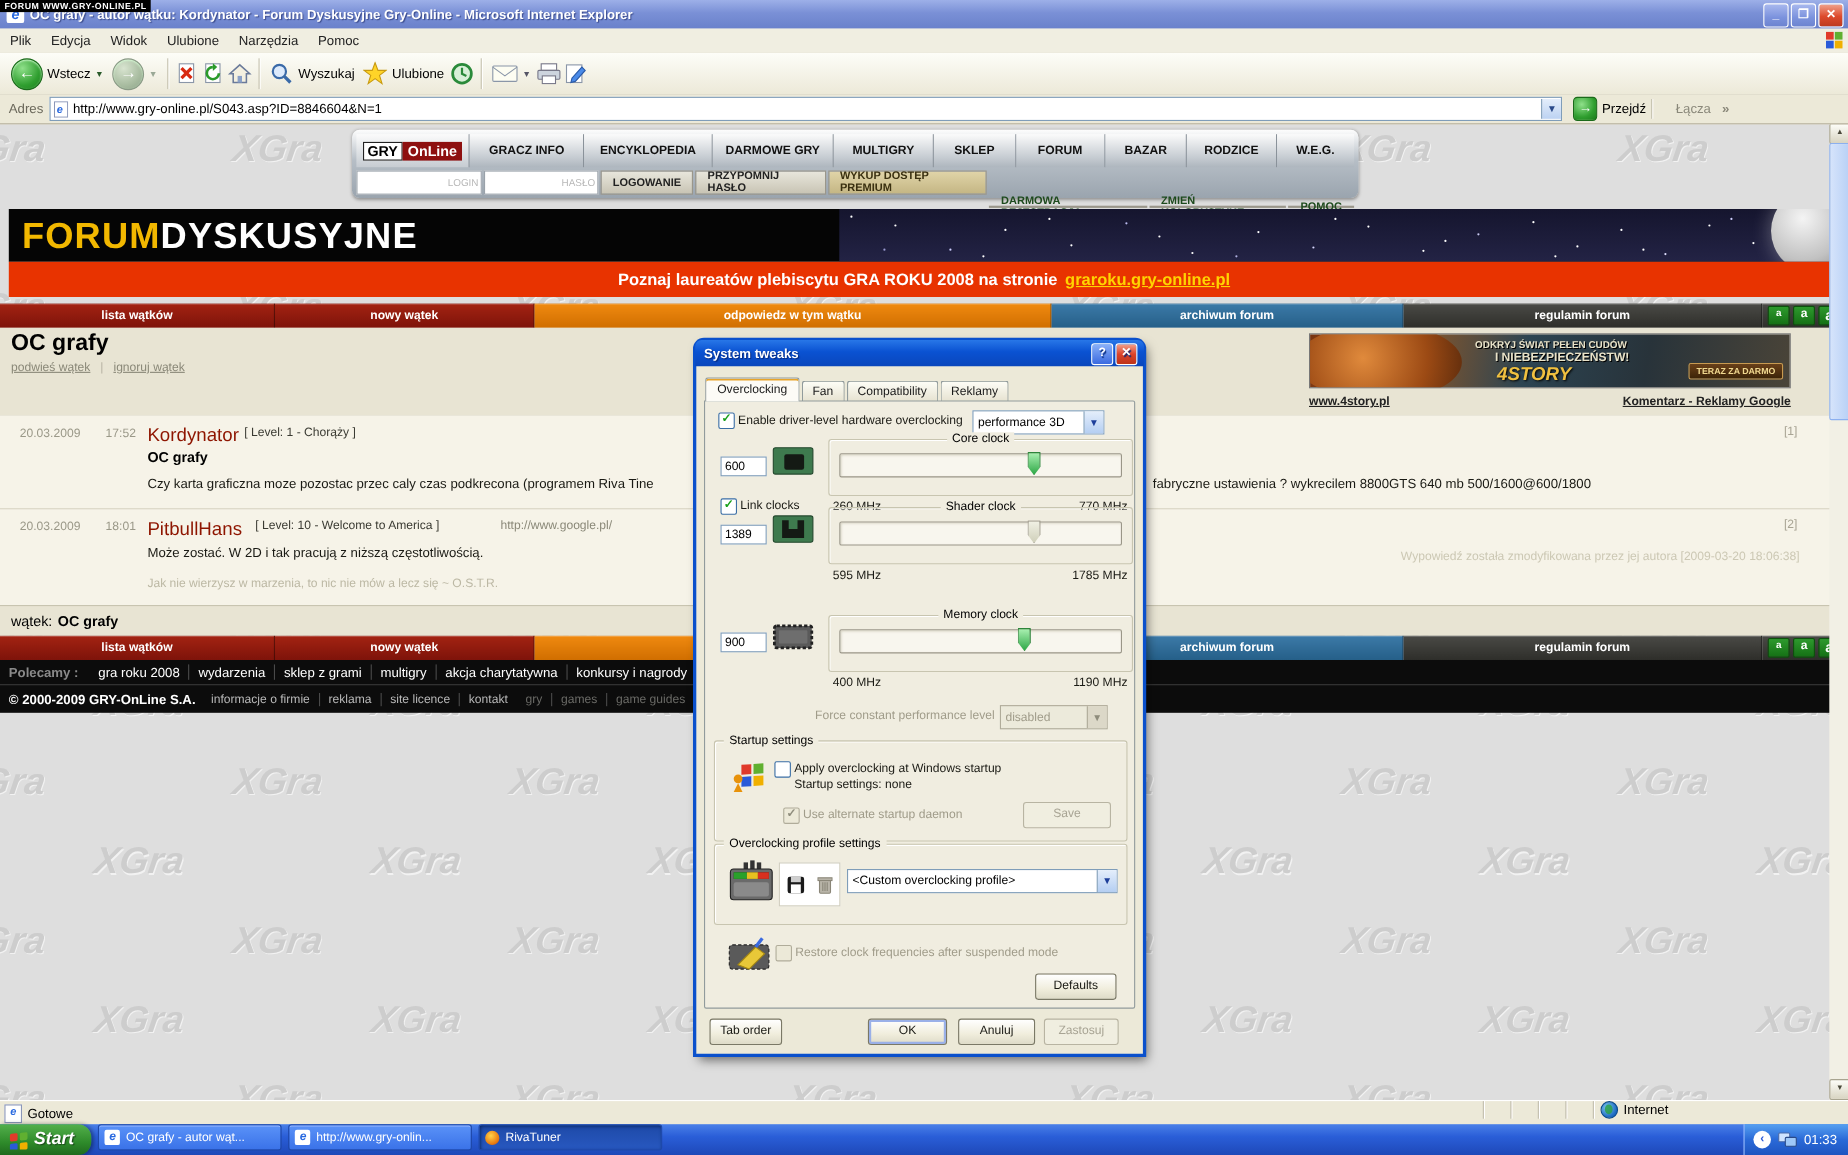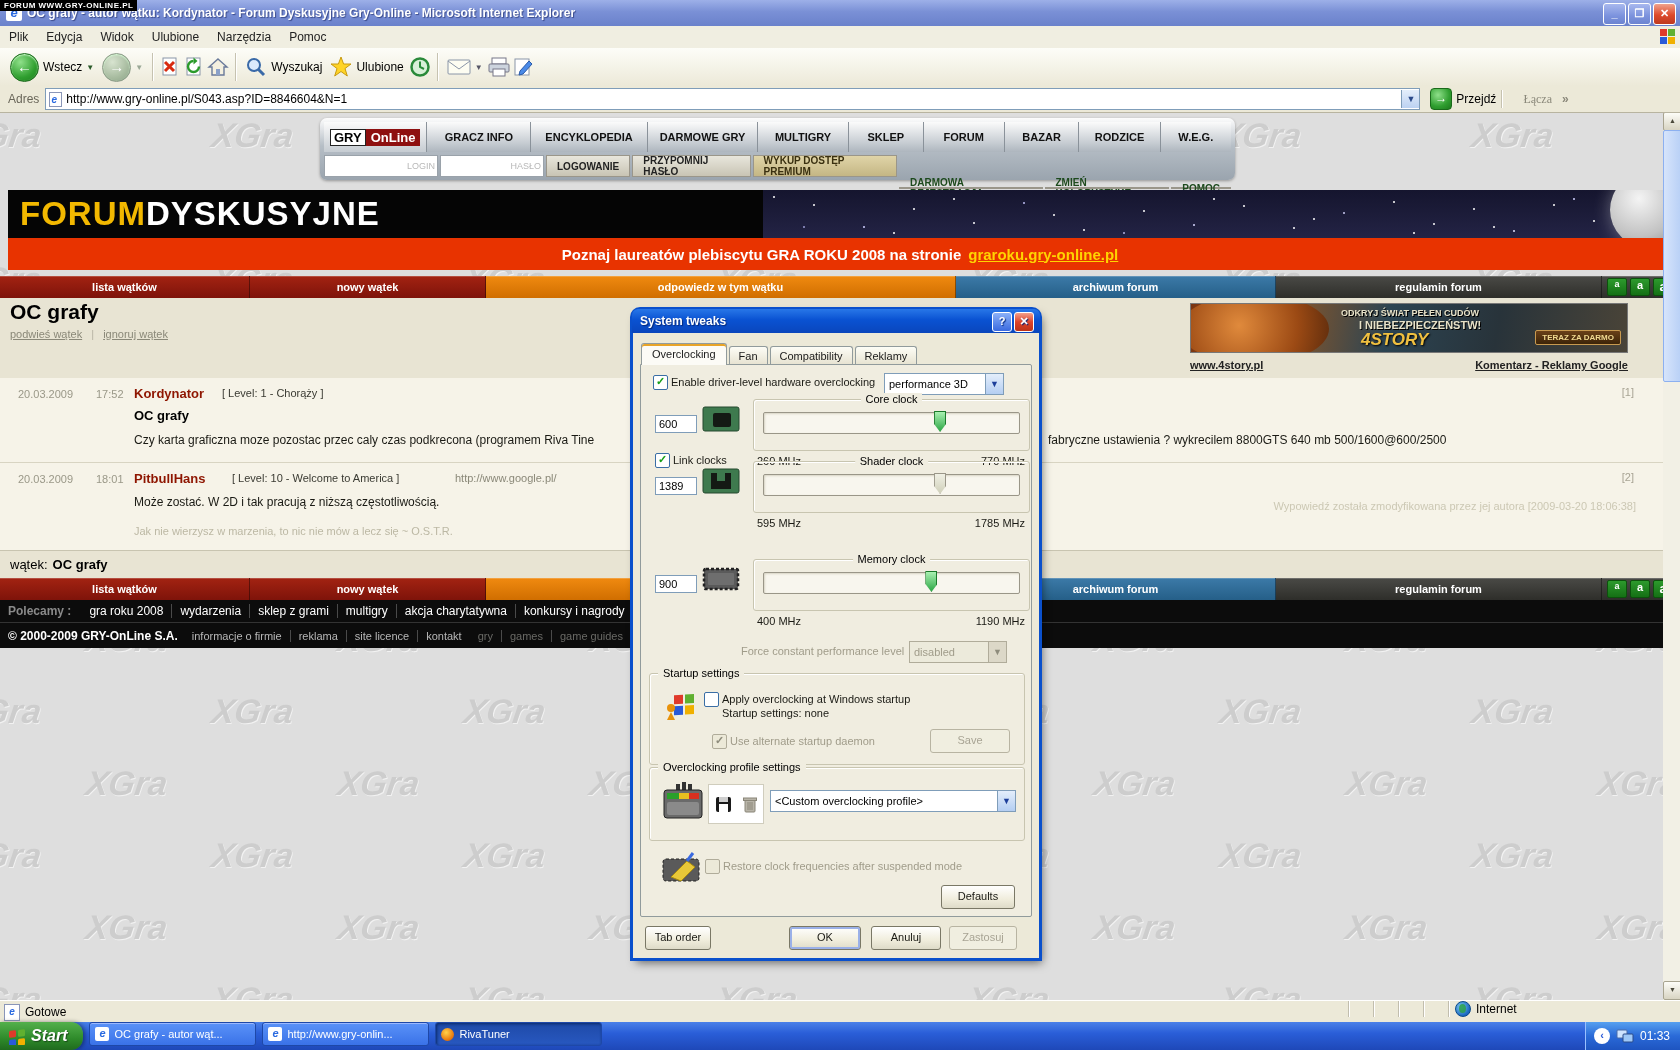--- a/index.html
+++ b/index.html
@@ -40,21 +40,21 @@
   #addressbar{left:0;top:86px;right:0;height:26px;background:#ece9d8;border-bottom:1px solid #b8b4a0;
     display:flex;align-items:center;z-index:20;font-size:12px;}
   #addressbar .lbl{color:#6a675a;margin:0 6px 0 8px;}
   .urlbox{flex:0 0 1370px;height:20px;background:#fff;border:1px solid #7f9db9;display:flex;
     align-items:center;gap:4px;padding-left:3px;}
   .urlbox .dd{margin-left:auto;width:17px;height:18px;background:linear-gradient(#e4eefb,#bcd2f2);
     border-left:1px solid #7f9db9;color:#2a4a8a;font-size:9px;line-height:18px;text-align:center;}
   .gobtn{display:flex;align-items:center;gap:4px;margin-left:10px;}
   .gobtn .garr{width:20px;height:20px;border-radius:4px;border:1px solid #1a6a1a;color:#fff;font-weight:bold;
     background:radial-gradient(circle at 35% 30%,#8fe08a,#2f9e2f 60%,#1c7a1c);text-align:center;line-height:19px;}
-  .linkslbl{color:#8a887a;margin-left:16px;font-family:Liberation Serif, serif;}
+  .linkslbl{color:#8a887a;margin-left:16px;}
   .chev2{color:#8a887a;margin:0 6px 0 10px;font-weight:bold;}
   
   #page{left:0;top:112px;width:1680px;height:888px;overflow:hidden;}
   #watermark-layer{position:absolute;inset:0;z-index:1;}
   .wm-tile{position:absolute;font-size:34px;font-weight:bold;font-style:italic;color:#cdcdcd;
     text-shadow:1px 1px 0 #f2f2f2;transform:skewX(-8deg);}
   #content{position:absolute;inset:0;z-index:2;border-radius:12px;}
   
   #vscroll{position:absolute;right:0;top:0;width:17px;height:888px;background:#f2f0e5;z-index:5;}
   .sbtn{position:absolute;left:0;width:17px;height:17px;background:linear-gradient(#fdfdf8,#d8d4c2);
@@ -124,21 +124,21 @@
   #adimg .brand{position:absolute;left:170px;top:26px;color:#f0c040;font-size:17px;font-weight:bold;
     font-style:italic;text-shadow:1px 1px 2px #000;}
   #adimg .cta{position:absolute;right:6px;top:26px;background:linear-gradient(#6a4018,#3c2408);
     border:1px solid #c89a50;color:#f0d890;font-size:8px;font-weight:bold;padding:2px 6px;border-radius:2px;}
   #adwrap .ln1{position:absolute;left:0;bottom:0;color:#222;text-decoration:underline;font-weight:bold;}
   #adwrap .ln2{position:absolute;right:0;bottom:0;color:#222;text-decoration:underline;font-weight:bold;margin-left:17px;}
   #posts{left:0;top:266px;width:1664px;height:172px;background:#f6f3e8;}
   .post{position:absolute;left:0;width:100%;height:84px;}
   .post .pdate{position:absolute;left:18px;top:10px;color:#9a9888;font-size:11px;}
   .post .ptime{position:absolute;left:96px;top:10px;color:#9a9888;font-size:11px;}
-  .post .pauthor{position:absolute;left:134px;top:8px;color:#8e1500;font-weight:bold;font-size:13px;}
+  .post .pauthor{position:absolute;left:134px;top:8px;color:#8e1500;font-weight:normal;font-size:17px;}
   .post .plevel{position:absolute;top:9px;color:#3a3a32;font-size:11px;}
   .post .plink{position:absolute;top:9px;color:#8a8878;font-size:11px;}
   .post .pidx{position:absolute;right:30px;top:8px;color:#a8a494;font-size:11px;}
   .post .ptitle{position:absolute;left:134px;top:30px;font-weight:bold;font-size:13px;}
   .post .ptext{position:absolute;top:55px;font-size:12px;color:#1a1a14;}
   .post .psig{position:absolute;left:134px;top:52px;font-size:11px;color:#bcb8a4;}
   .post .pmod{position:absolute;right:28px;top:37px;font-size:11px;color:#ccc8b4;}
   #psep{position:absolute;left:0;top:84px;width:100%;height:1px;background:#d8d4c2;}
   #threadfoot{left:0;top:438px;width:1664px;height:28px;background:#e8e4d3;font-size:13px;
     display:flex;align-items:center;padding-left:10px;box-sizing:border-box;border-top:1px solid #c8c4b0;}
@@ -532,21 +532,21 @@
 
       <div id="posts" class="abs">
         <div class="post" style="top:0">
           <span class="pdate">20.03.2009</span>
           <span class="ptime">17:52</span>
           <span class="pauthor">Kordynator</span>
           <span class="plevel" style="left:222px">[ Level: 1 - Chorąży ]</span>
           <span class="pidx">[1]</span>
           <span class="ptitle">OC grafy</span>
           <span class="ptext" style="left:134px">Czy karta graficzna moze pozostac przec caly czas podkrecona (programem Riva Tine</span>
-          <span class="ptext" style="left:1048px">fabryczne ustawienia ? wykrecilem 8800GTS 640 mb 500/1600@600/2500</span>
+          <span class="ptext" style="left:1048px">fabryczne ustawienia ? wykrecilem 8800GTS 640 mb 500/1600@600/1800</span>
         </div>
         <div id="psep"></div>
         <div class="post" style="top:85px;height:87px">
           <span class="pdate">20.03.2009</span>
           <span class="ptime">18:01</span>
           <span class="pauthor">PitbullHans</span>
           <span class="plevel" style="left:232px">[ Level: 10 - Welcome to America ]</span>
           <span class="plink" style="left:455px">http://www.google.pl/</span>
           <span class="pidx">[2]</span>
           <span class="ptext" style="left:134px;top:32px">Może zostać. W 2D i tak pracują z niższą częstotliwością.</span>

